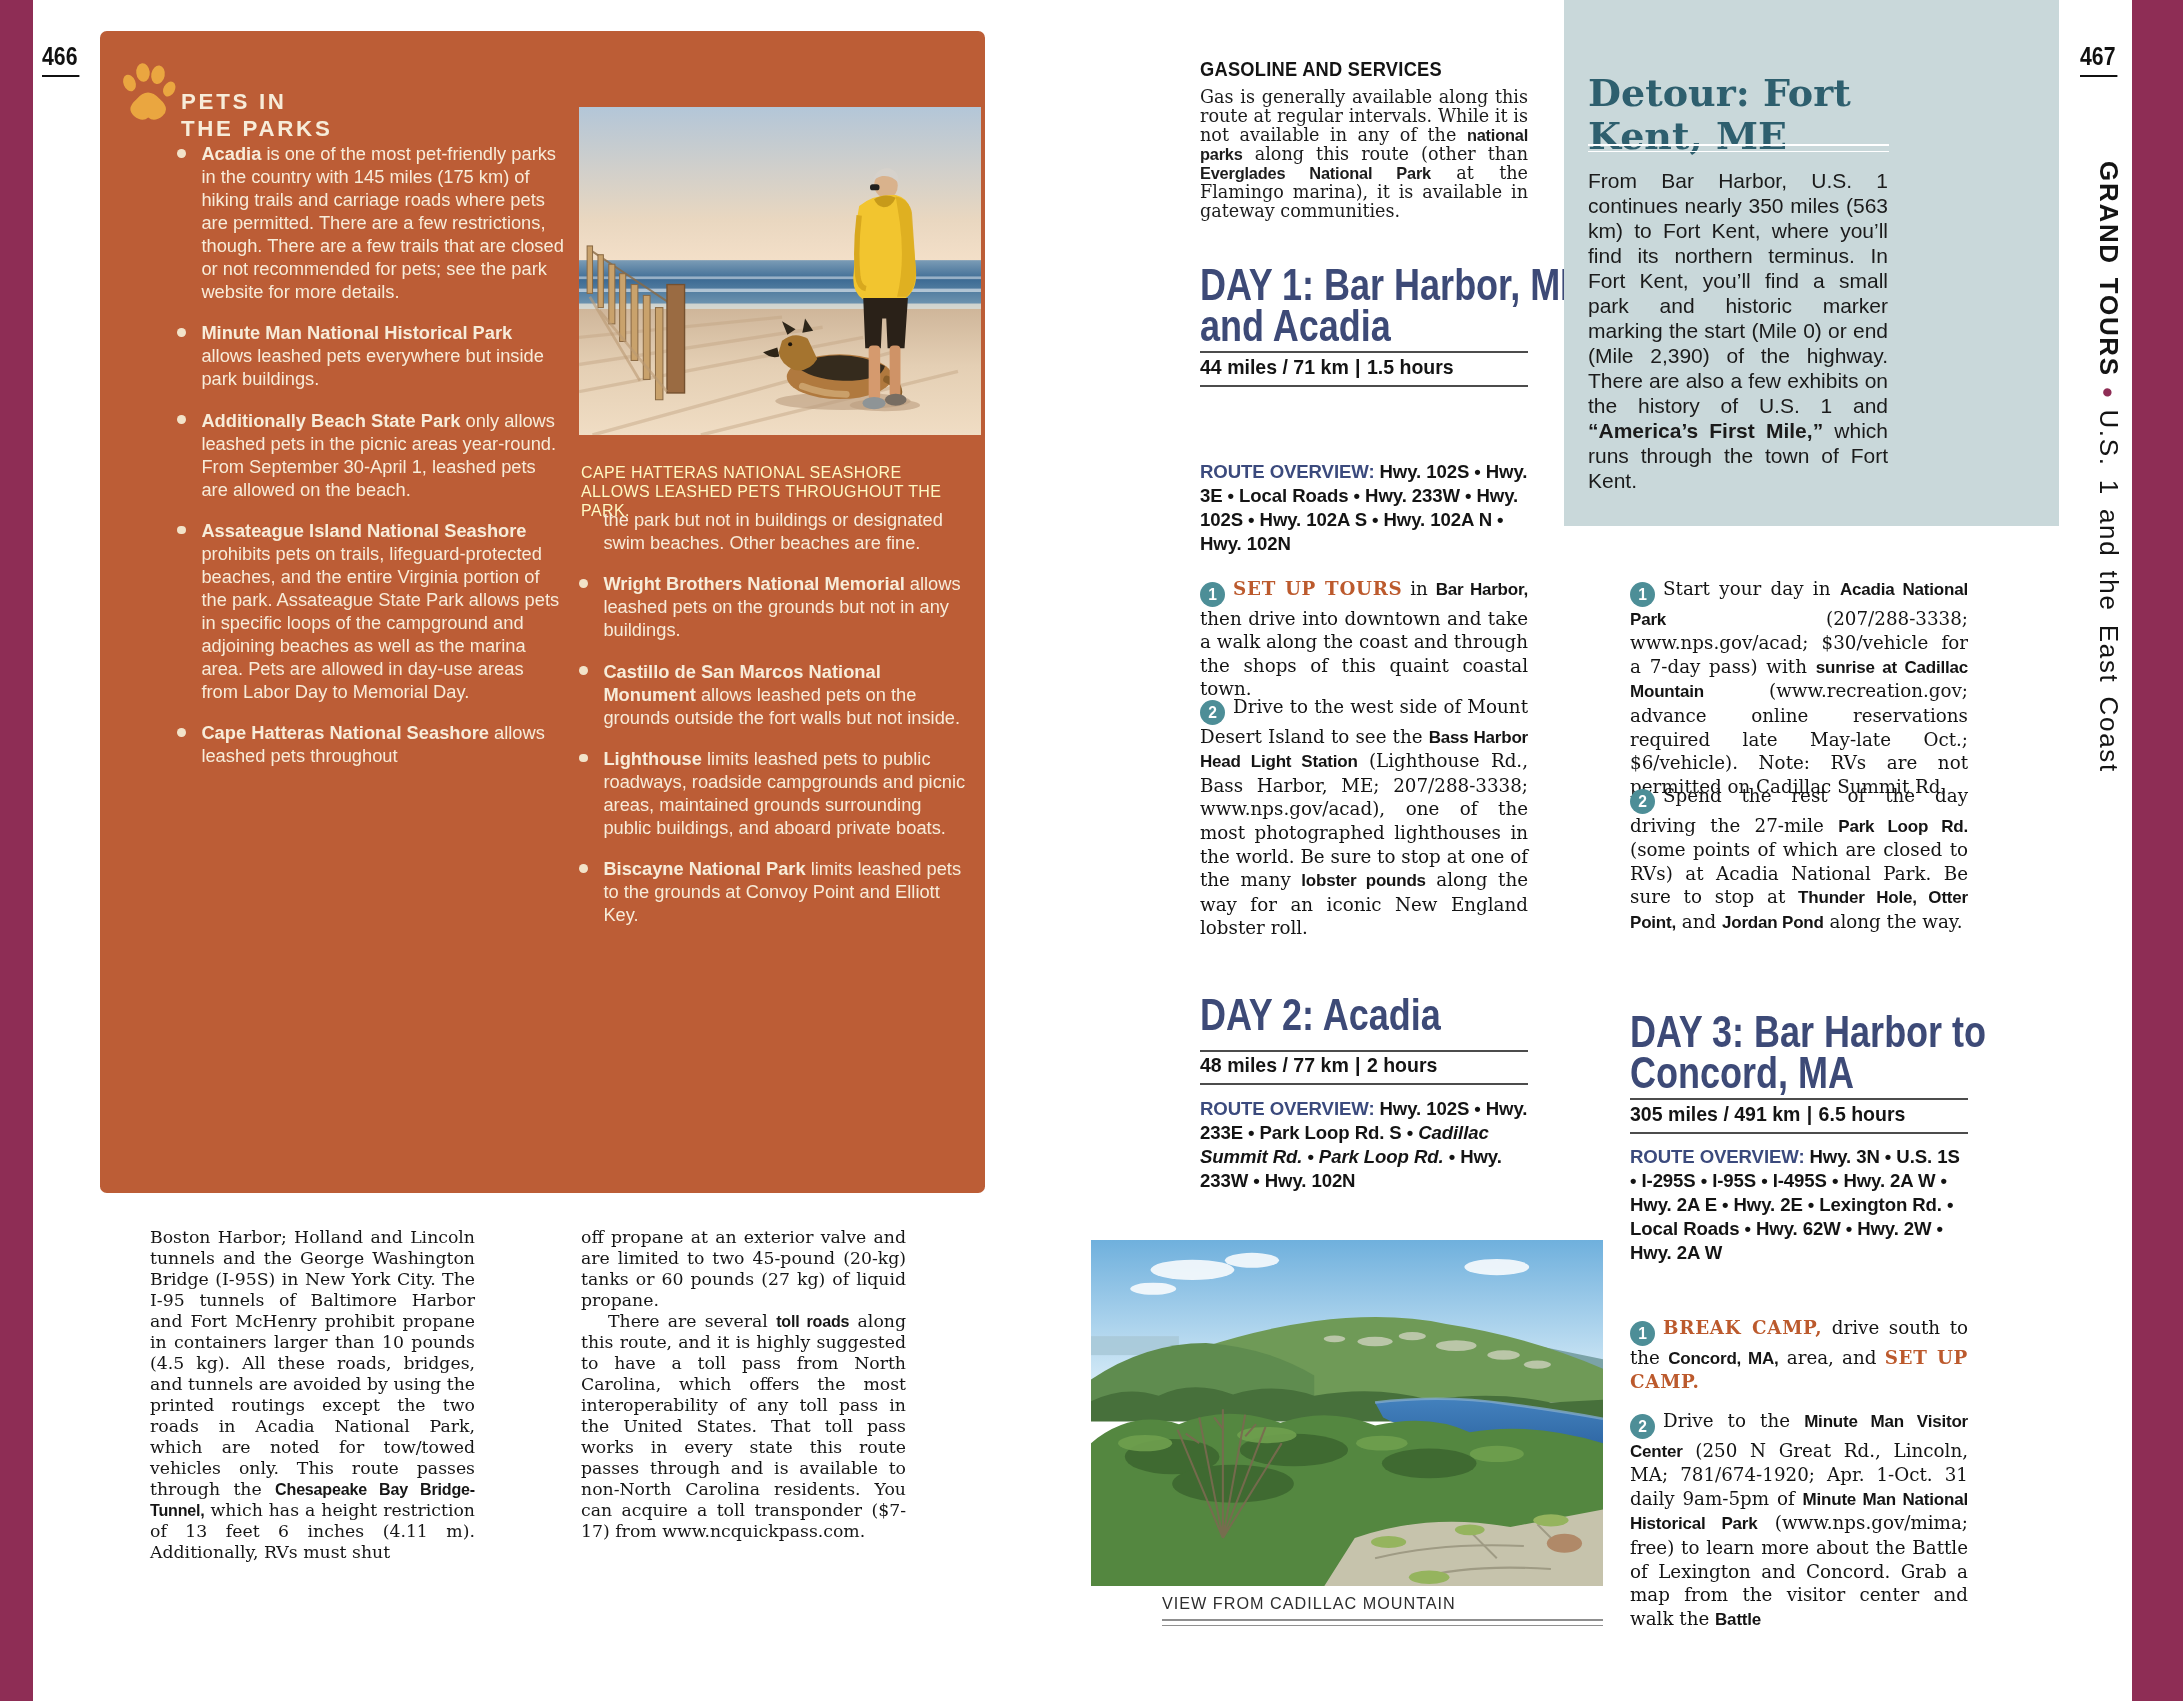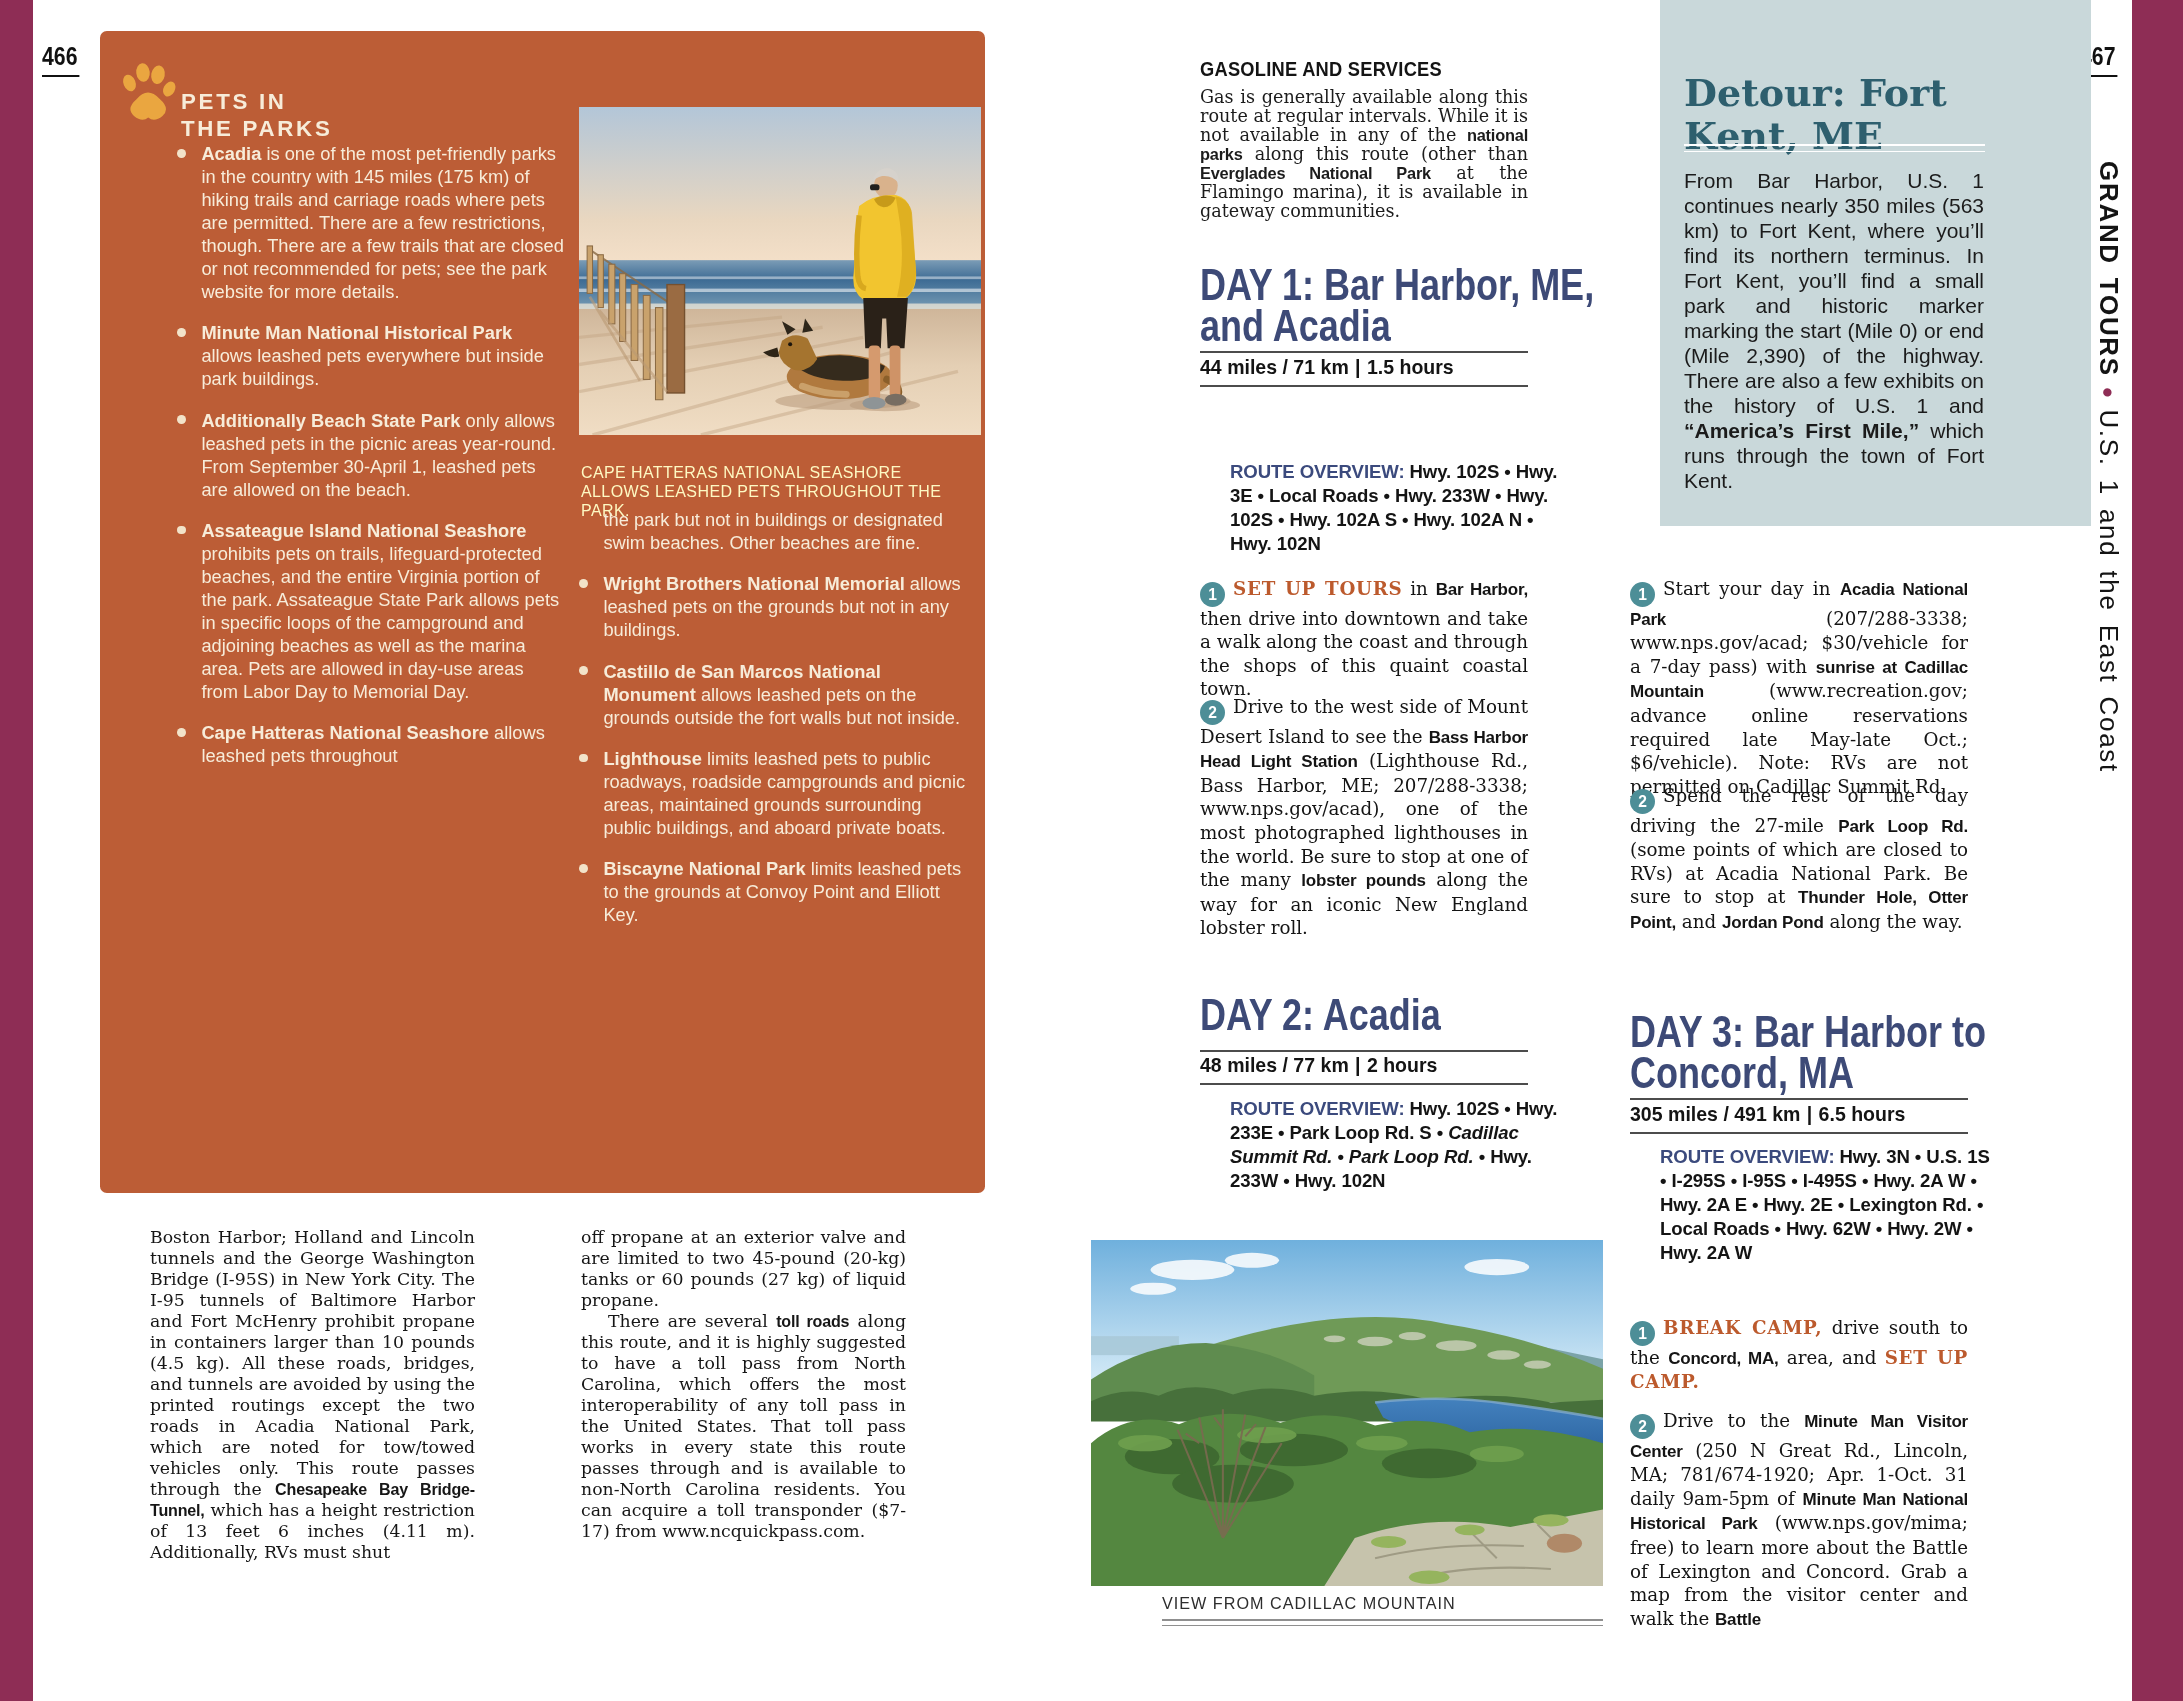--- a/index.html
+++ b/index.html
@@ -50,21 +50,21 @@
   .gas-body{position:absolute;font-family:"DejaVu Serif","Liberation Serif",serif;
             font-size:17.6px;line-height:19px;text-align:justify;}
 
   .dayhead{position:absolute;font-weight:700;color:#3d4a77;font-size:45px;line-height:41px;
            white-space:pre-line;transform:scaleX(.8);transform-origin:left top;width:125%;}
   .rule{position:absolute;height:0;border-top:2px solid #4c4c4c;}
   .distance{position:absolute;font-weight:700;font-size:21px;letter-spacing:0;
             transform:scaleX(.93);transform-origin:left top;white-space:nowrap;color:#141414;}
   .distance .sep{padding:0 6.8px;font-weight:700;}
   .route{position:absolute;font-weight:700;font-size:18.6px;line-height:24px;color:#141414;
-         text-align:left;letter-spacing:-0.1px;margin-left:30px;}
+         text-align:left;letter-spacing:-0.1px;}
   .route .navy{color:#3b4a7d;}
 
   .step{position:absolute;font-family:"DejaVu Serif","Liberation Serif",serif;font-size:18.3px;
         line-height:23.6px;text-align:justify;color:#141414;}
   .stepnum{display:inline-block;width:25px;height:25px;border-radius:50%;background:#4d8e97;
            color:#fff;font-family:"Liberation Sans",sans-serif;font-weight:700;font-size:15.6px;
            line-height:25px;text-align:center;margin-right:8.1px;vertical-align:-4.7px;
            letter-spacing:0;}
   .accent{color:#bc5a2d;font-weight:700;letter-spacing:0.7px;}
   .bs{font-family:"Liberation Sans",sans-serif;font-weight:700;font-size:.93em;letter-spacing:-0.2px;}
@@ -72,21 +72,21 @@
   .si{font-style:italic;}
 
   
   .photo2{position:absolute;left:1091px;top:1240px;width:512px;height:346px;}
   .photo2-caption{position:absolute;left:1162px;top:1594px;font-size:16.2px;letter-spacing:1px;
                   color:#2d2d2d;white-space:nowrap;}
   .dbl-rule{position:absolute;left:1162px;top:1619px;width:441px;height:4.1px;
             border-top:2px solid #8f8f8f;border-bottom:0.7px solid #8f8f8f;}
 
   
-  .detour-box{position:absolute;left:1660px;top:0;width:431px;height:526px;background:#c9d8da;}
+  .detour-box{position:absolute;left:1564px;top:0;width:495px;height:526px;background:#c9d8da;}
   .detour-title{position:absolute;left:24px;top:39px;font-family:"DejaVu Serif","Liberation Serif",serif;
                 font-weight:700;font-size:38px;line-height:43px;color:#2e5f6e;white-space:pre-line;}
   .detour-rule{position:absolute;left:24px;top:144px;width:301px;height:5.4px;
                border-top:2.7px solid #fff;border-bottom:1.4px solid #fff;}
   .detour-body{position:absolute;left:24px;top:168px;width:300px;font-size:21px;line-height:25px;
                text-align:justify;color:#1b1b1b;}
 
   
   .vside{position:absolute;left:2124px;top:161px;transform:rotate(90deg);
          transform-origin:left top;white-space:nowrap;font-size:26px;letter-spacing:1.7px;

